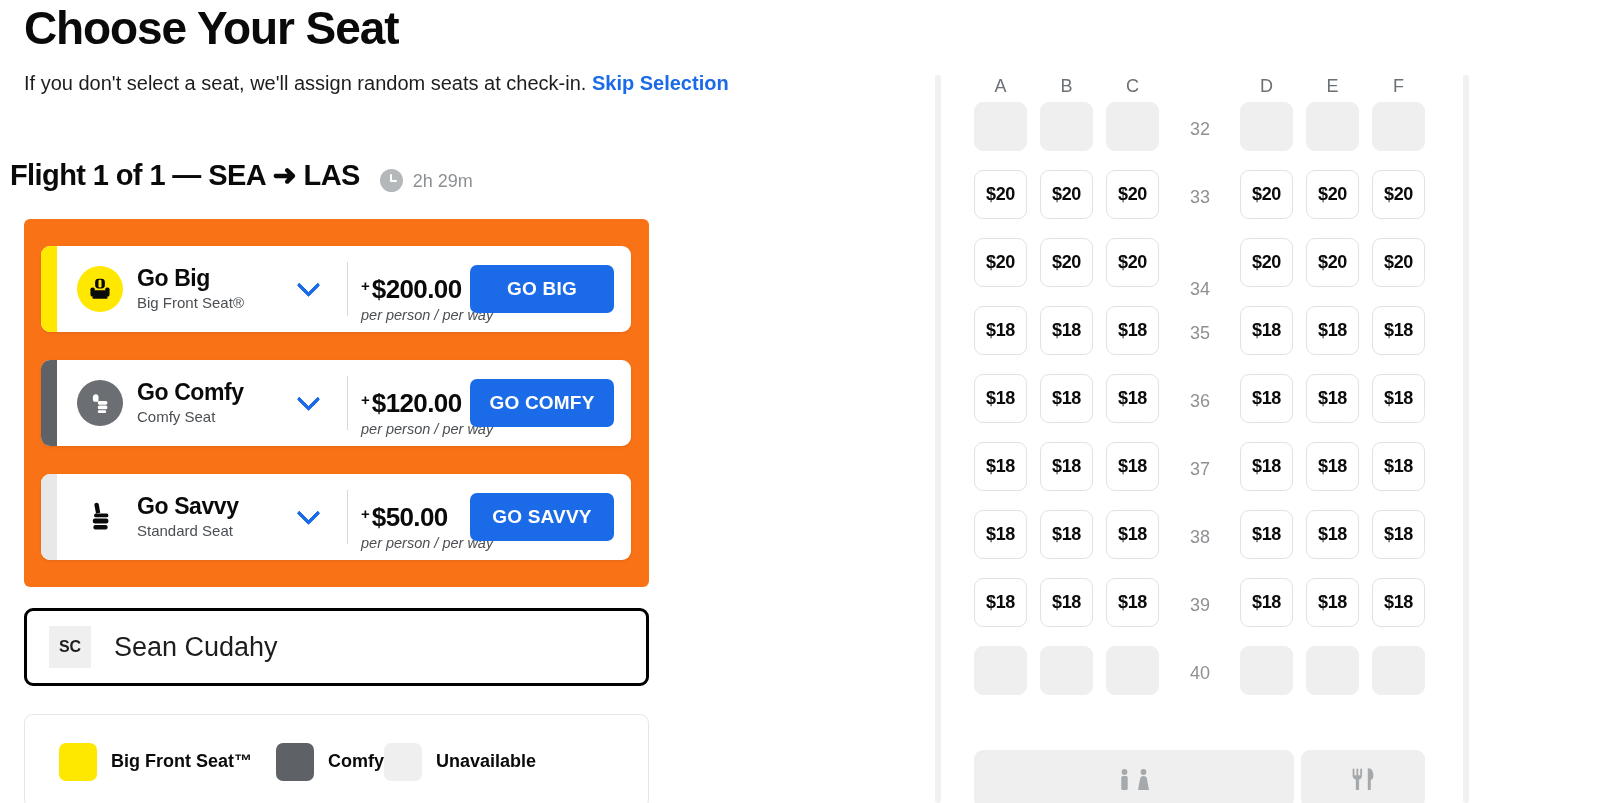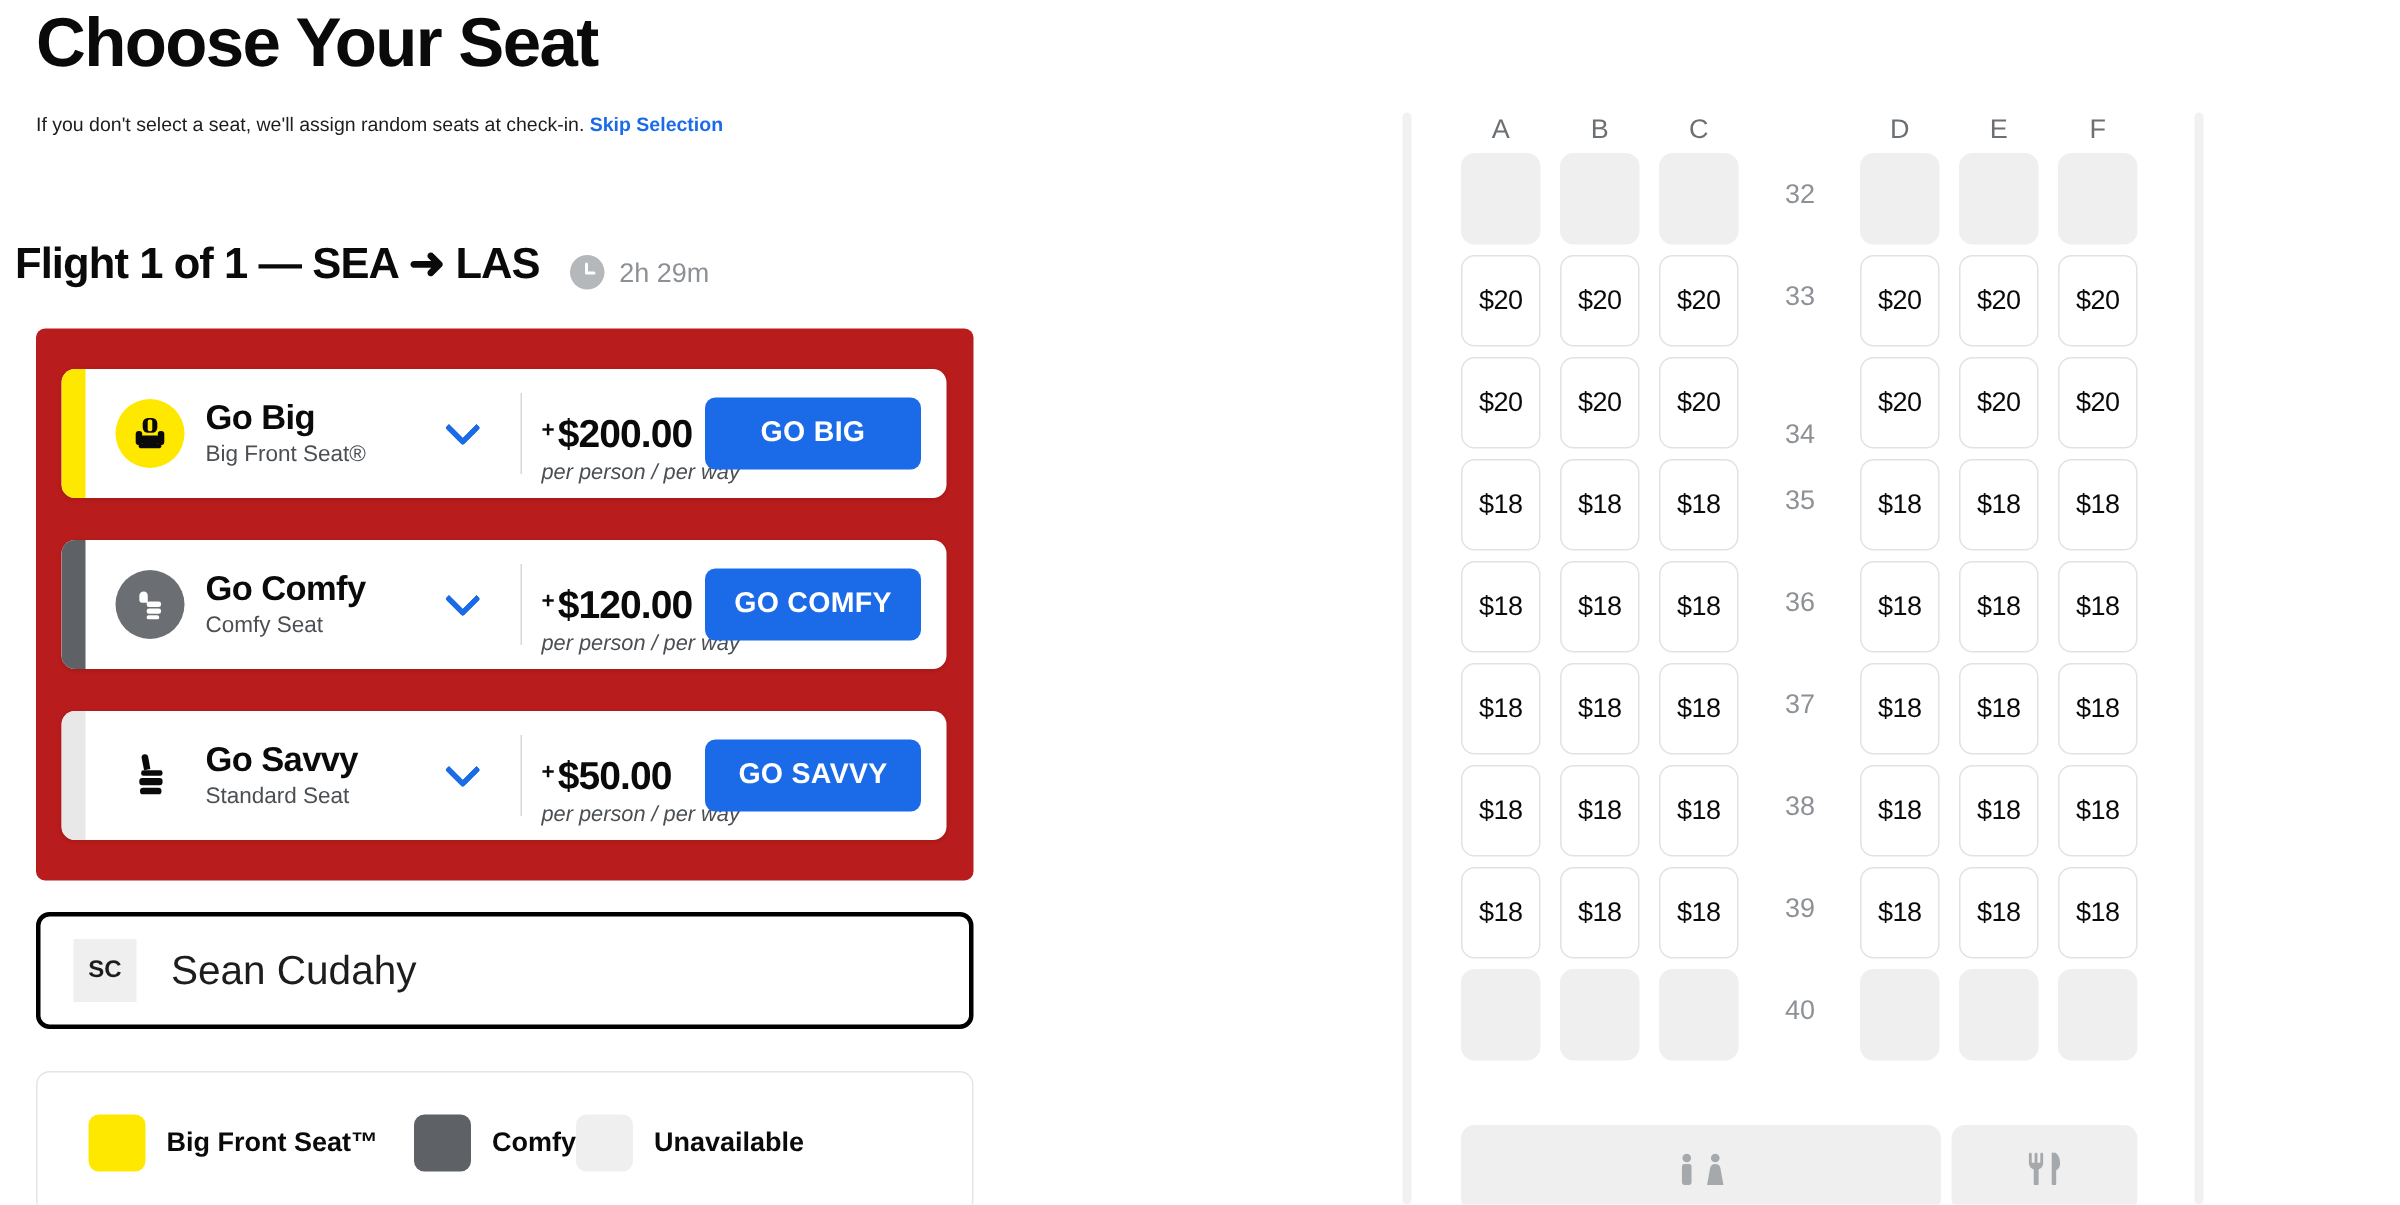--- a/index.html
+++ b/index.html
@@ -14,21 +14,21 @@
   
   .left-panel { position: absolute; left: 0; top: 0; width: 930px; height: 803px; background: #fff; }
 
   .page-title {
     position: absolute; left: 24px; top: -2px;
     font-size: 46px; font-weight: 800; letter-spacing: -1.1px;
     color: #0a0a0a; line-height: 60px; white-space: nowrap;
   }
   .subline {
     position: absolute; left: 24px; top: 70px;
-    font-size: 13px; color: #1d1d1d; line-height: 26px; white-space: nowrap;
+    font-size: 20px; color: #1d1d1d; line-height: 26px; white-space: nowrap;
   }
   .skip-link {
     color: #1b6be8; font-weight: 700; text-decoration: none; cursor: pointer;
   }
 
   .flight-head {
     position: absolute; left: 10px; top: 158px;
     display: flex; align-items: flex-end; gap: 0px; white-space: nowrap;
   }
   .flight-title {
@@ -45,21 +45,21 @@
   .clock-icon::after {
     content: ""; position: absolute; left: 11px; top: 11px;
     width: 6px; height: 2.2px; background: #fff; border-radius: 1px;
   }
   .flight-dur { font-size: 18px; color: #8d9195; margin-left: 10px; }
 
   
   .fare-group {
     position: absolute; left: 24px; top: 219px;
     width: 625px; height: 368px;
-    background: #b91c1c; border-radius: 6px;
+    background: #f97316; border-radius: 6px;
   }
   .fare-card {
     position: absolute; left: 17px; width: 590px; height: 86px;
     background: #ffffff; border-radius: 9px;
     box-shadow: 0 1px 3px rgba(0,0,0,0.10);
     display: flex; align-items: center; overflow: hidden;
   }
   .fare-card.c0 { top: 27px; }
   .fare-card.c1 { top: 141px; }
   .fare-card.c2 { top: 255px; }
@@ -127,23 +127,23 @@
   .legend-label { margin-left: 14px; font-size: 18px; font-weight: 700; color: #0a0a0a; white-space: nowrap; }
 
   
   .seatmap-panel { position: absolute; left: 930px; top: 0; width: 670px; height: 803px; background: #fff; }
   .fuselage-left  { position: absolute; left: 5px;  top: 75px; width: 6px; height: 728px; background: #f1f1f1; border-radius: 3px; }
   .fuselage-right { position: absolute; left: 533px; top: 75px; width: 6px; height: 728px; background: #f1f1f1; border-radius: 3px; }
 
   .col-header { position: absolute; top: 76px; width: 53px; text-align: center;
                 font-size: 18px; color: #6b7075; }
   .seat {
-    position: absolute; width: 53px; height: 61px; border-radius: 9px;
-    display: flex; align-items: center; justify-content: center;
-    font-size: 18px; font-weight: 400; color: #0a0a0a; letter-spacing: -0.3px;
+    position: absolute; width: 53px; height: 49px; border-radius: 9px;
+    display: flex; align-items: center; justify-content: center;
+    font-size: 18px; font-weight: 700; color: #0a0a0a; letter-spacing: -0.3px;
   }
   .seat.avail { background: #fff; border: 1.3px solid #e0e2e4; cursor: pointer; }
   .seat.unavail { background: #efefef; border: 1.3px solid #efefef; }
   .row-num {
     position: absolute; width: 44px; text-align: center;
     font-size: 18px; color: #8d9195;
   }
   .facility {
     position: absolute; background: #efefef; border-radius: 9px;
     display: flex; align-items: center; justify-content: center;

